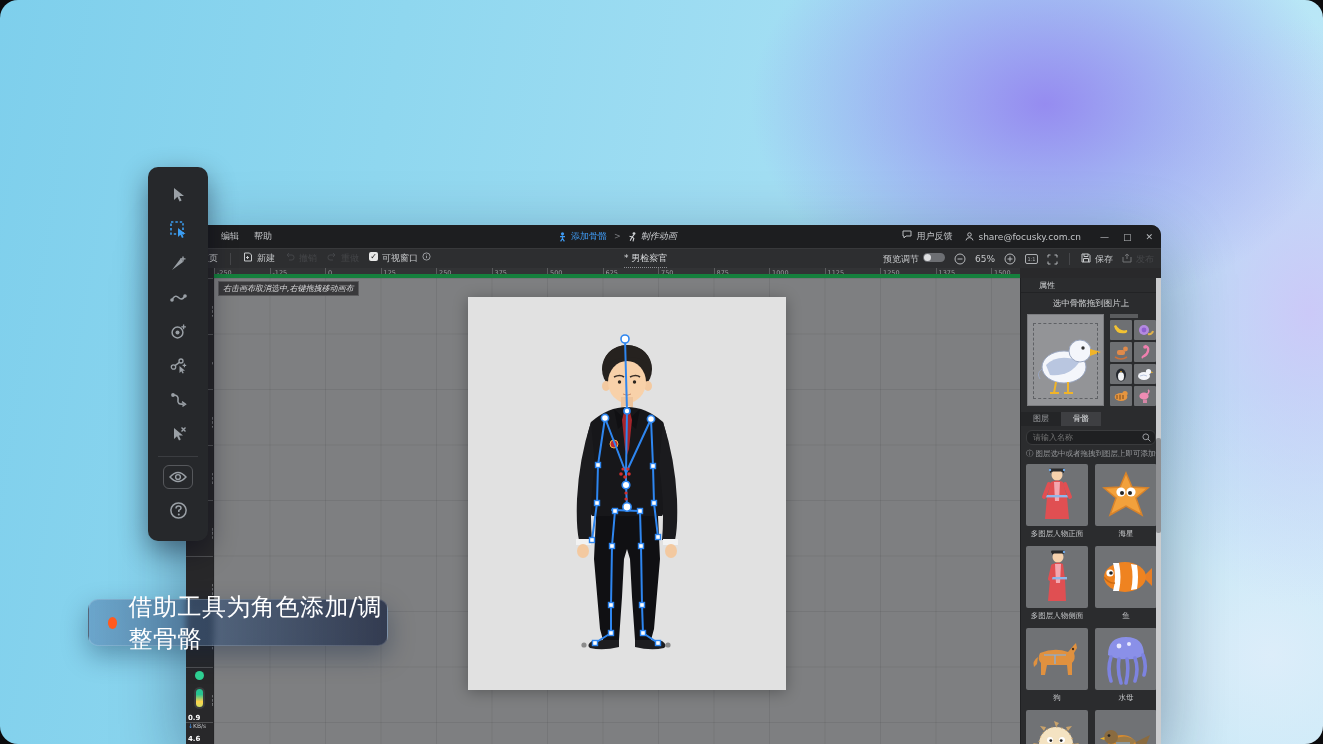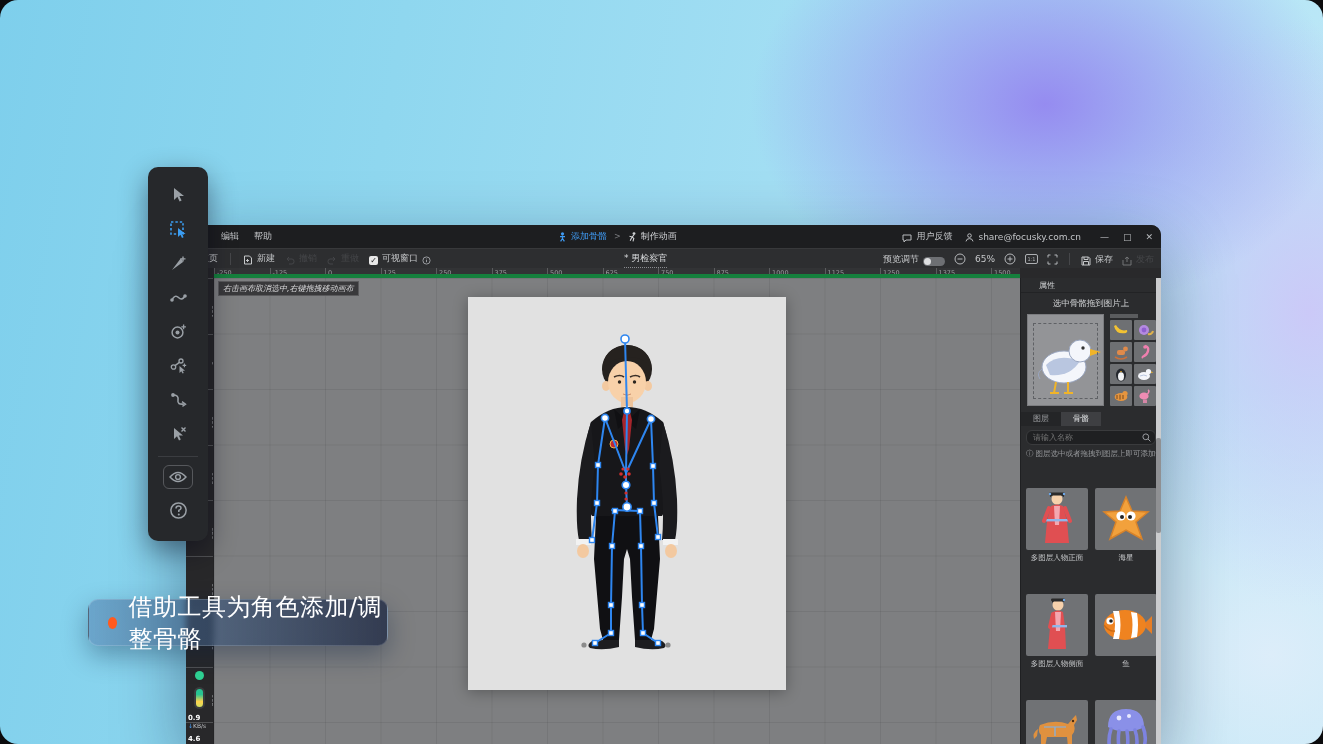--- a/index.html
+++ b/index.html
@@ -13,31 +13,31 @@
   
   .app-window{position:absolute;left:186px;top:225px;width:975px;height:519px;background:#29292b;
     border-radius:10px 10px 0 0;box-shadow:0 24px 70px rgba(10,20,50,.4);overflow:hidden;}
   .menu-bar{position:relative;height:23px;background:#1d1e20;display:flex;align-items:center;color:#c9cbcе;}
   .menu-bar .mleft{display:flex;gap:15px;padding-left:9px;font-size:9px;color:#c4c6c9;}
   .hamburger{width:11px;height:8px;border-top:1.5px solid #9a9da1;border-bottom:1.5px solid #9a9da1;position:relative;}
   .hamburger:before{content:"";position:absolute;left:0;right:0;top:2.4px;height:1.5px;background:#9a9da1;}
   .steps{position:absolute;left:372px;top:0;height:23px;display:flex;align-items:center;gap:7px;font-size:9px;}
   .step{display:flex;align-items:center;gap:4px;}
   .step.active{color:#3f9bf4;}
-  .step.idle{color:#cfd1d4;}
+  .step.idle{color:#cfd1d4;font-style:italic;}
   .step-sep{color:#7b7d80;font-size:8px;}
   .mright{position:absolute;right:8px;top:0;height:23px;display:flex;align-items:center;gap:13px;font-size:9px;color:#c2c4c7;}
   .winctl{display:flex;align-items:center;gap:14px;color:#b9bbbe;font-size:9px;margin-left:6px;}
   .winctl span{cursor:default;}
   .icon12 svg{display:block;}
   
   .toolbar{position:relative;height:20px;background:#2d2e30;border-top:1px solid #38393b;display:flex;align-items:center;color:#c6c8ca;font-size:9px;}
   .tgroup{display:flex;align-items:center;gap:10px;padding-left:5px;}
   .tsep{width:1px;height:12px;background:#46474a;margin:0 2px;}
-  .tbtn{display:flex;align-items:flex-end;gap:4px;white-space:nowrap;}
+  .tbtn{display:flex;align-items:flex-start;gap:4px;white-space:nowrap;}
   .tbtn.dim{color:#606266;}
   .checkbox{width:9px;height:9px;background:#e8e8e8;border-radius:2px;color:#222;font-size:8px;line-height:9px;text-align:center;}
   .doc-name{position:absolute;left:438px;top:3px;font-size:9px;color:#d6d8da;border-bottom:1px dotted #8a8c90;padding-bottom:2px;}
   .tright{position:absolute;right:7px;top:0;height:20px;display:flex;align-items:center;gap:9px;}
   .toggle{width:22px;height:9px;border-radius:5px;background:#6d6f73;position:relative;}
   .toggle .knob{position:absolute;left:1px;top:1px;width:7px;height:7px;border-radius:50%;background:#dedfe1;}
   .ratio-box{width:13px;height:10px;border:1px solid #aeb0b3;border-radius:2px;font-size:5px;color:#aeb0b3;text-align:center;line-height:8px;}
   .dim{opacity:.45;}
   
   .ruler-corner{position:absolute;left:0;top:43px;width:28px;height:10px;background:#28282a;}
@@ -63,21 +63,21 @@
   .mini-caption{position:absolute;left:84px;top:0;width:47px;height:4px;background:linear-gradient(90deg,#8a8c8e 0 60%,transparent 60%);opacity:.5;}
   .mini-grid{position:absolute;left:84px;top:6px;width:48px;display:grid;grid-template-columns:22px 22px;grid-auto-rows:20px;gap:2px;}
   .mini{background:#6e7073;border-radius:1px;display:flex;align-items:center;justify-content:center;overflow:hidden;}
   .rp-tabs{display:flex;margin-top:6px;height:14px;font-size:8px;}
   .rp-tab{width:40px;text-align:center;line-height:14px;background:#242527;color:#9d9fa2;}
   .rp-tab.active{background:#3e3f42;color:#e2e4e6;}
   .rp-search{margin:4px 5px 0;height:15px;background:#1f2022;border:1px solid #3a3b3d;border-radius:6px;display:flex;align-items:center;padding:0 4px;}
   .rp-search input{flex:1;background:transparent;border:none;outline:none;color:#bbb;font-size:8px;min-width:0;}
   .rp-info{font-size:7.5px;color:#97999c;margin:4px 5px 2px;white-space:nowrap;overflow:hidden;display:flex;gap:2px;align-items:center;}
   .asset-grid{display:grid;grid-template-columns:62px 62px;gap:8px 7px;margin:5px 5px 0;}
-  .asset{width:62px;margin-top:24px;}
+  .asset{width:62px;}
   .asset .tile{width:62px;height:62px;background:#707275;border-radius:2px;display:flex;align-items:center;justify-content:center;overflow:hidden;}
   .asset .alabel{font-size:7.5px;color:#c6c8ca;text-align:center;margin-top:3px;height:9px;white-space:nowrap;overflow:hidden;}
   .rp-scrollbar{position:absolute;right:0;top:0;width:5px;height:466px;background:#cbccce;}
   .rp-scrollbar .thumb{position:absolute;left:0;width:5px;top:160px;height:95px;background:#8f9093;border-radius:2px;}
   
   .tool-palette{position:absolute;left:148px;top:167px;width:60px;height:374px;background:#26282b;border-radius:10px;
     box-shadow:0 10px 28px rgba(0,0,20,.45);padding-top:11px;display:flex;flex-direction:column;align-items:center;}
   .tool{width:34px;height:34px;display:flex;align-items:center;justify-content:center;color:#a6aab0;border-radius:6px;}
   .tool.active{color:#3b9df2;}
   .tool.boxed{border:1px solid #56585c;width:30px;height:24px;margin:4px 0;}

